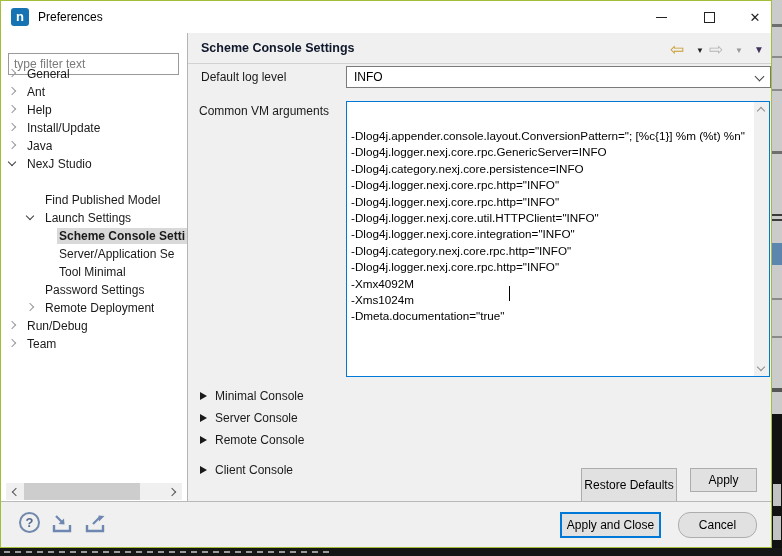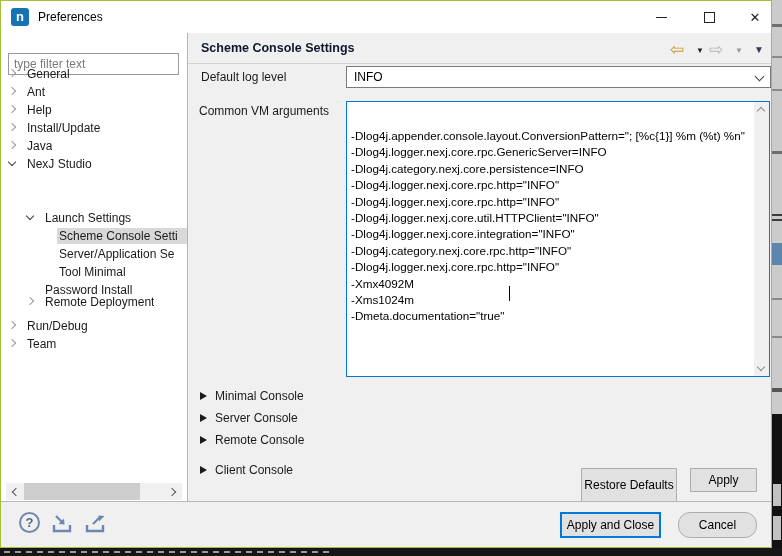--- a/index.html
+++ b/index.html
@@ -33,21 +33,21 @@
           display:flex; align-items:center; }
   .chev { display:inline-block; width:6px; height:6px; border-right:1.5px solid #9a9a9a;
           border-bottom:1.5px solid #9a9a9a; transform:rotate(-45deg); position:absolute; top:5px; }
   .chev.exp { border-color:#3c3c3c; transform:rotate(45deg); top:4px; }
   .lv0 .chev { left:8px; }
   .lv1 .chev { left:26px; }
   .tlabel { position:absolute; top:1px; line-height:16px; white-space:nowrap; overflow:hidden; }
   .lv0 .tlabel { left:26px; }
   .lv1 .tlabel { left:44px; }
   .lv2 .tlabel { left:58px; }
-  .tlabel.sel { background:#d9d9d9; padding:0 2px; left:56px; right:0; }
+  .tlabel.sel { background:#d9d9d9; padding:0 2px; left:56px; right:0;font-weight:bold; }
 
   .hscroll { position:absolute; left:5px; top:482px; width:176px; height:17px; background:#f0f0f0; }
   .hs-arrow { position:absolute; top:0; width:17px; height:17px; display:flex; align-items:center; justify-content:center; }
   .hs-left { left:0; } .hs-right { right:0; }
   .hs-chev { width:6px; height:6px; border-right:1.5px solid #555; border-bottom:1.5px solid #555; }
   .hs-left .hs-chev { transform:rotate(135deg); margin-left:3px; }
   .hs-right .hs-chev { transform:rotate(-45deg); margin-right:3px; }
   .hs-thumb { position:absolute; left:18px; top:0; width:116px; height:17px; background:#cdcdcd; }
 
   
@@ -146,37 +146,40 @@
       <span class="tlabel">Install/Update</span>
     </div>
   <div class="trow lv0" style="top:136px">
       <span class="chev"></span>
       <span class="tlabel">Java</span>
     </div>
   <div class="trow lv0" style="top:154px">
       <span class="chev exp"></span>
       <span class="tlabel">NexJ Studio</span>
     </div>
+  <div class="trow lv1" style="top:190px">
+      <span class="tlabel">Find Published Model</span>
+    </div>
   <div class="trow lv1" style="top:208px">
       <span class="chev exp"></span>
       <span class="tlabel">Launch Settings</span>
     </div>
   <div class="trow lv2" style="top:226px">
       <span class="tlabel sel">Scheme Console Setti</span>
     </div>
   <div class="trow lv2" style="top:244px">
       <span class="tlabel">Server/Application Se</span>
     </div>
   <div class="trow lv2" style="top:262px">
       <span class="tlabel">Tool Minimal</span>
     </div>
   <div class="trow lv1" style="top:280px">
-      <span class="tlabel">Password Install</span>
-    </div>
-  <div class="trow lv1" style="top:292px">
+      <span class="tlabel">Password Settings</span>
+    </div>
+  <div class="trow lv1" style="top:298px">
       <span class="chev"></span>
       <span class="tlabel">Remote Deployment</span>
     </div>
   <div class="trow lv0" style="top:316px">
       <span class="chev"></span>
       <span class="tlabel">Run/Debug</span>
     </div>
   <div class="trow lv0" style="top:334px">
       <span class="chev"></span>
       <span class="tlabel">Team</span>

